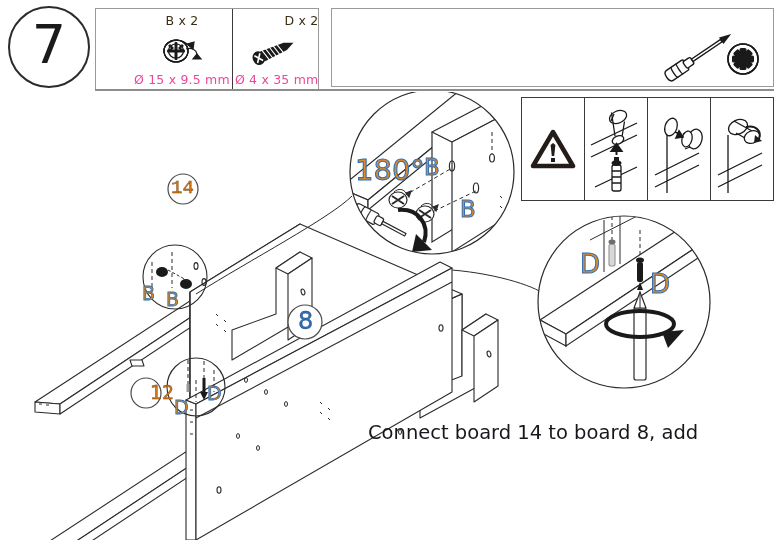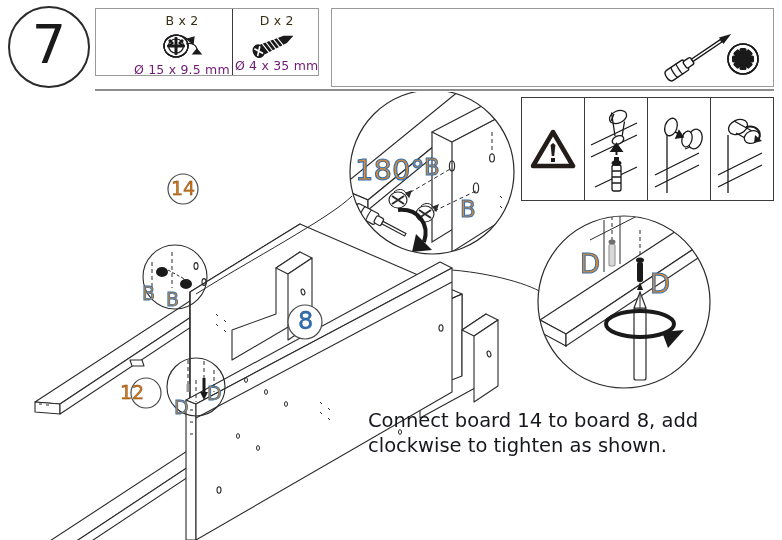--- a/index.html
+++ b/index.html
@@ -17,31 +17,31 @@
     border:2px solid #2b2b2b;border-radius:50%;
     display:flex;align-items:center;justify-content:center;
   }
   .step-circle .num{
     font-size:54px;line-height:54px;font-weight:400;color:#1a1a1a;
     font-family:"DejaVu Sans","Liberation Sans",sans-serif;
     position:relative;top:-2px;
   }
 
   .parts-table{
-    position:absolute;left:95px;top:8px;width:224px;height:68px;
+    position:absolute;left:95px;top:8px;width:224px;height:83px;
     border:1.5px solid #9a9a9a;display:flex;box-sizing:border-box;background:#fff;padding-left:36px;
   }
   .part-cell{
     flex:1;position:relative;display:flex;flex-direction:column;
     align-items:center;justify-content:space-between;padding:4px 2px 3px 2px;
     box-sizing:border-box;
   }
-  .part-cell + .part-cell{border-left:1.5px solid #3a3a3a;}
+  .part-cell + .part-cell{border-left:1.5px solid #3a3a3a;align-items:flex-end;}
   .part-qty{font-size:12.5px;color:#3a2d15;letter-spacing:.2px;}
-  .part-dim{font-size:12.5px;color:#701a75;letter-spacing:.2px;white-space:nowrap;}
+  .part-dim{font-size:12.5px;color:#ec4899;letter-spacing:.2px;white-space:nowrap;}
   .part-art{flex:1;display:flex;align-items:center;justify-content:center;width:100%;}
 
   .tools-box{
     position:absolute;left:331px;top:8px;width:443px;height:79px;
     border:1.5px solid #9a9a9a;box-sizing:border-box;background:#fff;
   }
   .tool-art{position:absolute;right:6px;top:4px;}
 
   .header-rule{
     position:absolute;left:95px;top:89px;width:679px;height:0;
@@ -77,21 +77,21 @@
     font-size:29px;color:#e0892b;
     -webkit-text-stroke:1.1px #2f6fb5;
   }
   .lbl-partsm{
     font-size:19px;color:#d8861f;
     -webkit-text-stroke:.8px #2f6fb5;
   }
 
   
   .instructions{
-    position:absolute;left:368px;top:408px;width:412px;
+    position:absolute;left:368px;top:420px;width:412px;
     font-size:19.5px;line-height:25px;color:#16181d;
     font-family:"DejaVu Sans","Liberation Sans",sans-serif;
   }
   .instructions div{white-space:nowrap;}
 </style>
 </head>
 <body>
 
 <div class="page">
 
@@ -444,23 +444,23 @@
         </g>
       </g>
       <circle cx="196" cy="295" r="29" fill="none" stroke="#2b2b2b" stroke-width="1.1"></circle>
 
       <circle cx="183" cy="97" r="15" fill="#ffffff" stroke="#4a4a4a" stroke-width="1.2"></circle>
       <circle cx="305" cy="230" r="17" fill="#ffffff" stroke="#4a4a4a" stroke-width="1.2"></circle>
       <circle cx="146" cy="301" r="15" fill="#ffffff" stroke="#4a4a4a" stroke-width="1.2"></circle>
     </svg>
 
     
-    <div class="lbl lbl-board" style="left:171px;top:85px;">14</div>
+    <div class="lbl lbl-board" style="left:171px;top:85px;font-family:Liberation Mono, monospace;">14</div>
     <div class="lbl lbl-board blue" style="left:298px;top:215px;font-size:24px;">8</div>
-    <div class="lbl lbl-board" style="left:120px;top:289px;">12</div>
+    <div class="lbl lbl-board" style="left:150px;top:289px;">12</div>
 
     
     <div class="lbl lbl-partsm" style="left:142px;top:190px;">B</div>
     <div class="lbl lbl-partsm" style="left:166px;top:196px;">B</div>
 
     
     <div class="lbl lbl-partsm" style="left:174px;top:304px;">D</div>
     <div class="lbl lbl-partsm" style="left:207px;top:290px;">D</div>
 
     
@@ -468,16 +468,15 @@
     <div class="lbl lbl-part" style="left:424px;top:62px;">B</div>
     <div class="lbl lbl-part" style="left:460px;top:104px;">B</div>
 
     
     <div class="lbl lbl-part" style="left:580px;top:157px;font-size:26px;">D</div>
     <div class="lbl lbl-part" style="left:650px;top:177px;font-size:26px;">D</div>
   </div>
 
   <div class="instructions">
     <div>Connect board 14 to board 8, add</div>
-    <div>clockwise to tighten as shown.</div>
   </div>
 
 </div>
 
 </body></html>

